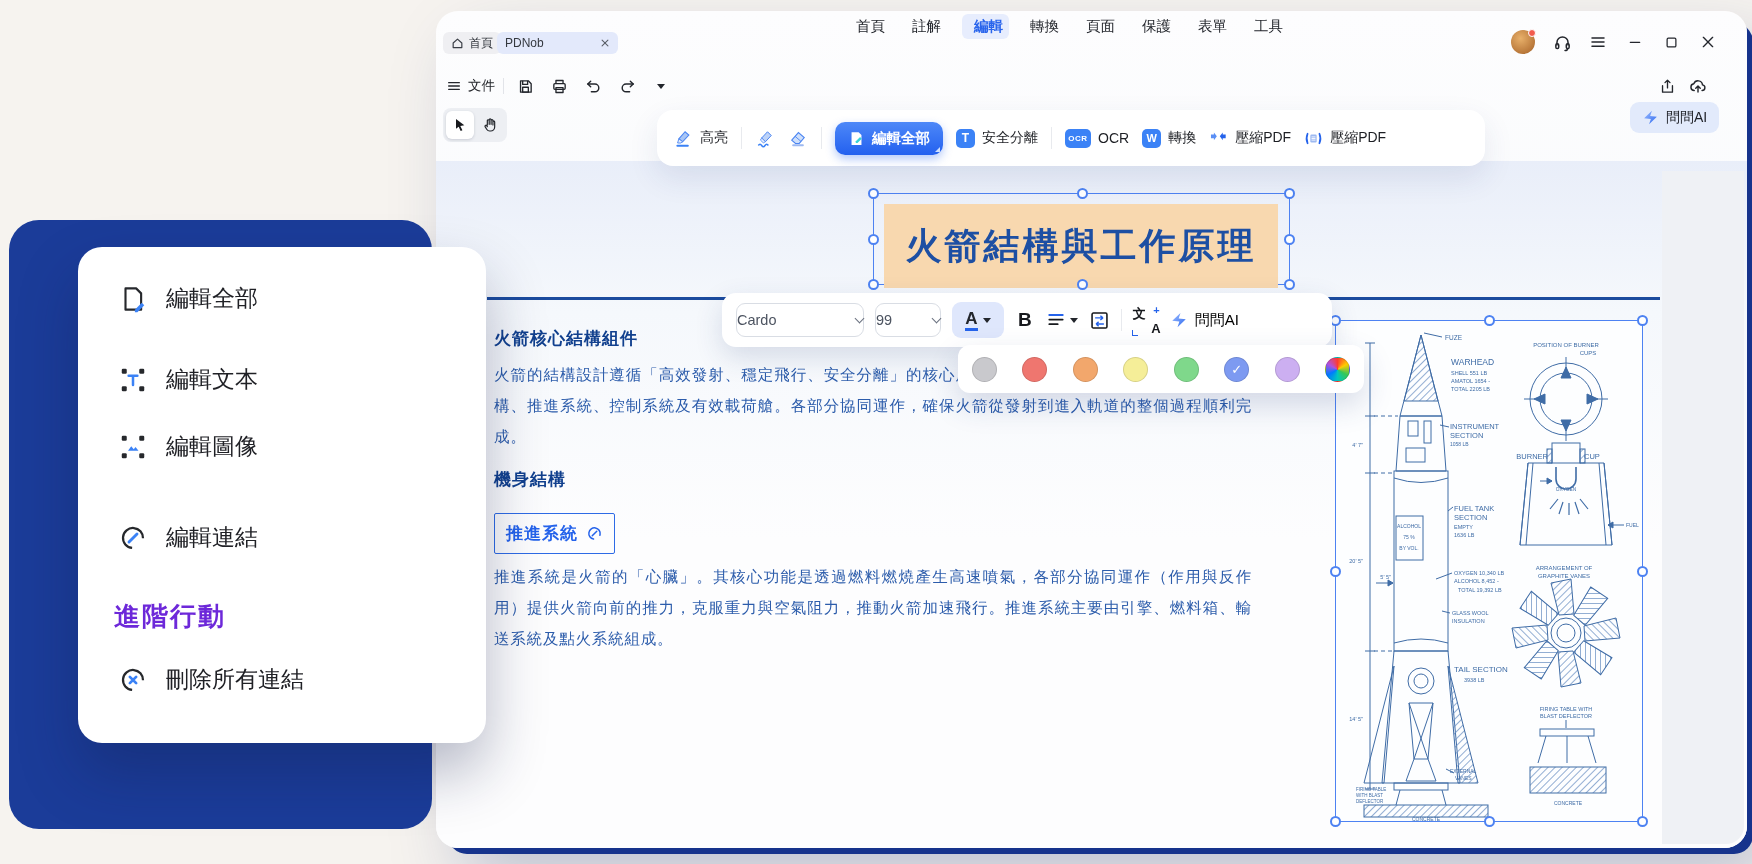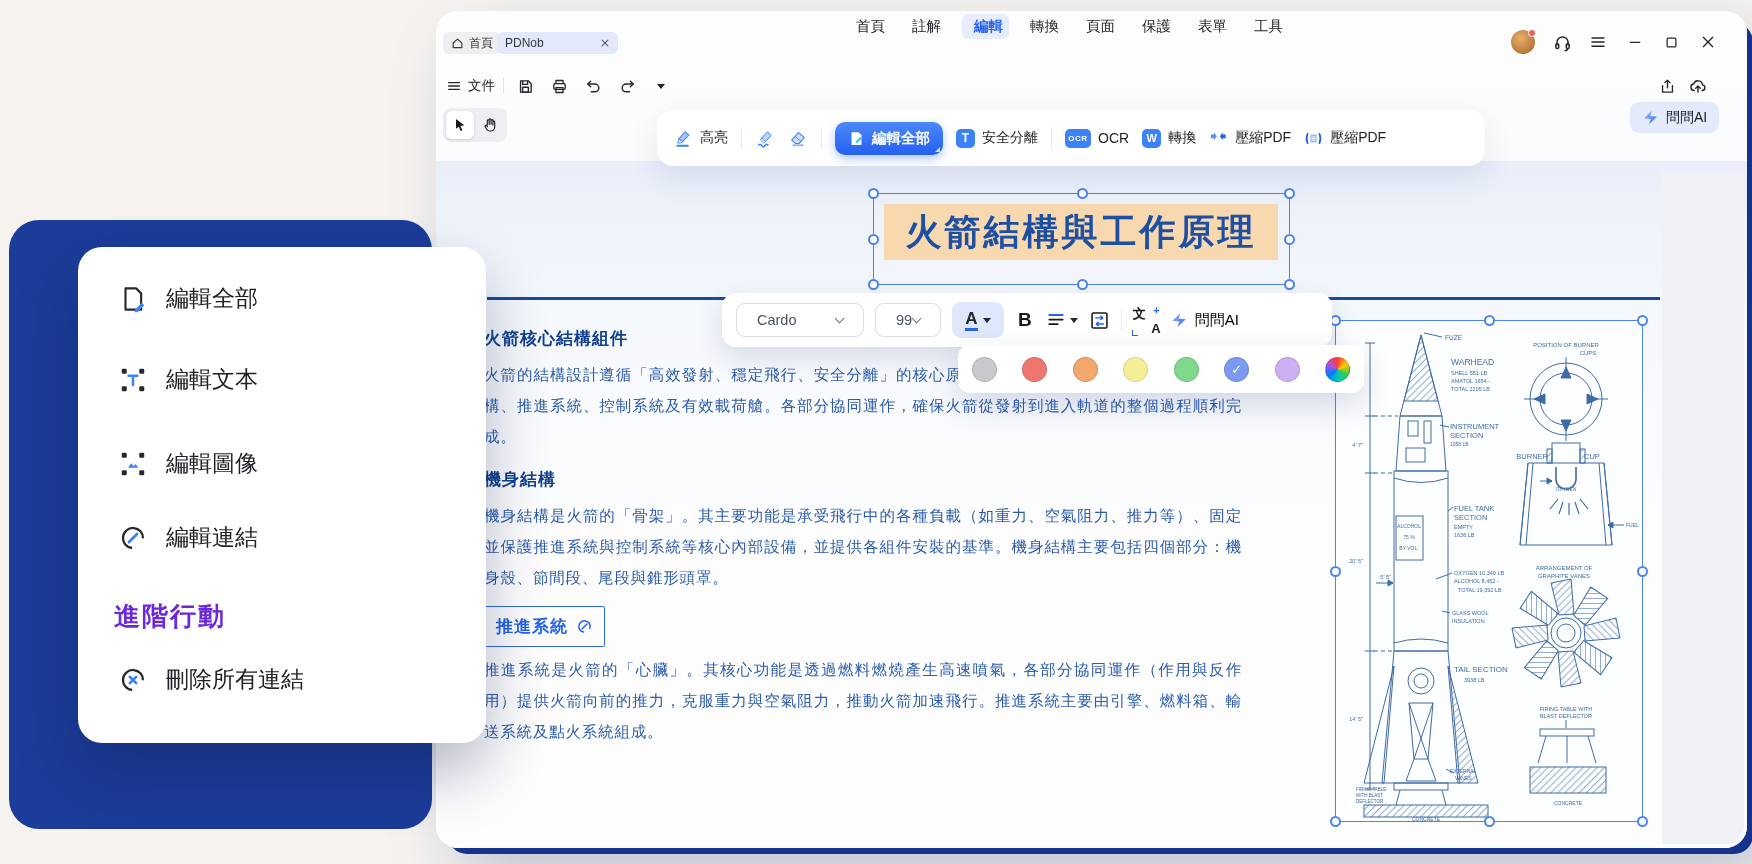--- a/index.html
+++ b/index.html
@@ -44,39 +44,39 @@
   .blue-btn:after{content:"";position:absolute;right:3px;bottom:3px;border-left:5px solid transparent;border-bottom:5px solid #cfe0ff;}
   .badge{width:19px;height:19px;border-radius:5px;background:#3b82f6;color:#fff;display:flex;align-items:center;justify-content:center;font-weight:700;}
   .askai{top:91px;left:1194px;height:31px;padding:0 12px;border-radius:9px;background:#e2eafb;display:flex;align-items:center;gap:7px;
     font-size:14px;color:#1c1e24;cursor:pointer;}
 
   
   .canvas{left:0;top:150px;right:0;bottom:0;border-radius:0 0 22px 22px;
     background:linear-gradient(180deg,#e9eef9 0%,#f5f8fc 22%,#fdfdfe 55%);}
   .canvas-strip{right:3px;top:160px;width:82px;bottom:4px;background:#eff1f5;border-radius:0 0 18px 0;}
   .divider{left:51px;top:286px;width:1173px;height:2.5px;background:#1b4b9e;}
-  .doc-col{left:48px;top:317px;width:758px;color:#2c5cab;font-size:15.5px;line-height:31px;letter-spacing:.8px;text-align:justify;}
+  .doc-col{left:58px;top:317px;width:758px;color:#2c5cab;font-size:15.5px;line-height:31px;letter-spacing:.8px;text-align:justify;}
   .doc-col h3{margin:0 0 9px;font-size:17px;line-height:22px;color:#11408e;letter-spacing:1px;}
   .doc-col p{margin:0;}
   .h-gap{margin-top:17px !important;}
   .link-box{display:inline-flex;align-items:center;gap:8px;margin:13px 0 7px;border:1.5px solid #2e6be6;border-radius:2px;
     padding:4px 11px;color:#2563eb;font-size:17px;font-weight:700;cursor:pointer;letter-spacing:1px;}
 
   .title-sel{left:437px;top:182px;width:417px;height:92px;border:1.6px solid #4d82f2;cursor:move;}
-  .title-box{left:10px;top:10px;width:394px;height:56px;background:#f8d8af;display:flex;align-items:center;justify-content:center;
+  .title-box{left:10px;top:10px;width:394px;height:84px;background:#f8d8af;display:flex;align-items:center;justify-content:center;
     font-size:36px;font-weight:700;color:#1d4fa3;letter-spacing:3px;white-space:nowrap;}
   .handle{position:absolute;width:11px;height:11px;border:2px solid #4d82f2;background:#fff;border-radius:50%;cursor:pointer;}
 
   .img-sel{left:899px;top:309px;width:308px;height:502px;border:1.6px solid #4d82f2;background:#fdfeff;cursor:move;}
 
   
   .fmtbar{left:286px;top:282px;width:610px;height:54px;background:#fff;border-radius:14px;
     box-shadow:0 10px 28px rgba(40,60,120,.16);display:flex;align-items:center;padding:0 14px;gap:11px;}
   .select{border:1px solid #d9dde4;border-radius:9px;height:34px;display:flex;align-items:center;justify-content:space-between;
-    padding:0 20px;color:#4c5360;font-size:14.5px;cursor:pointer;background:#fff;}
+    padding:0 0;color:#4c5360;font-size:14.5px;cursor:pointer;background:#fff;}
   .chev{width:7px;height:7px;border-right:1.7px solid #6b7280;border-bottom:1.7px solid #6b7280;transform:rotate(45deg);margin-top:-3px;}
   .caret{width:0;height:0;border-left:4px solid transparent;border-right:4px solid transparent;border-top:5px solid #23262c;}
   .fontcolor{height:36px;width:52px;border-radius:9px;background:#dfe7fc;display:flex;align-items:center;justify-content:center;gap:5px;cursor:pointer;}
   .A{font-size:17px;font-weight:700;color:#23262c;border-bottom:3px solid #2563eb;line-height:19px;}
   .Bb{font-size:19px;font-weight:700;color:#17191d;cursor:pointer;padding:0 3px;}
   .palette{left:522px;top:334px;width:406px;height:48px;background:#fff;border-radius:12px;
     box-shadow:0 12px 30px rgba(40,60,120,.18);display:flex;align-items:center;justify-content:space-between;padding:0 14px;}
   .sw{width:25px;height:25px;border-radius:50%;border:1px solid rgba(0,0,0,.12);cursor:pointer;display:flex;align-items:center;justify-content:center;color:#fff;font-size:13px;font-weight:700;}
 
   
@@ -203,21 +203,20 @@
     </div>
 
     <div class="abs canvas"></div>
     <div class="abs canvas-strip"></div>
     <div class="abs divider"></div>
 
     <div class="abs doc-col">
       <h3>火箭核心結構組件</h3>
       <p>火箭的結構設計遵循「高效發射、穩定飛行、安全分離」的核心原則，主要由四大核心部分組成：機身結構、推進系統、控制系統及有效載荷艙。各部分協同運作，確保火箭從發射到進入軌道的整個過程順利完成。</p>
       <h3 class="h-gap">機身結構</h3>
-      <p>機身結構是火箭的「骨架」。其主要功能是承受飛行中的各種負載（如重力、空氣阻力、推力等）、固定並保護推進系統與控制系統等核心內部設備，並提供各組件安裝的基準。機身結構主要包括四個部分：機身殼、節間段、尾段與錐形頭罩。</p>
       <div class="link-box">
         <span>推進系統</span>
         <span>
           <svg width="17" height="17" viewBox="0 0 24 24" fill="none" stroke="#2563eb" stroke-width="2.1" stroke-linecap="round">
               <circle cx="12" cy="12" r="8" stroke-dasharray="38 13" transform="rotate(100 12 12)"></circle>
               <path d="M8.8 15.2 L15.2 8.8"></path>
             </svg>
         </span>
       </div>
       <p>推進系統是火箭的「心臟」。其核心功能是透過燃料燃燒產生高速噴氣，各部分協同運作（作用與反作用）提供火箭向前的推力，克服重力與空氣阻力，推動火箭加速飛行。推進系統主要由引擎、燃料箱、輸送系統及點火系統組成。</p>
@@ -557,21 +556,21 @@
             <rect x="3" y="3" width="4" height="4" rx="1"></rect>
             <rect x="17" y="3" width="4" height="4" rx="1"></rect>
             <rect x="3" y="17" width="4" height="4" rx="1"></rect>
             <rect x="17" y="17" width="4" height="4" rx="1"></rect>
           </g>
           <path d="M8.5 8.5 H15.5 M12 8.5 V16" stroke="#3b82f6" stroke-width="2" stroke-linecap="round"></path>
         </svg>
       <span>編輯文本</span>
     </div>
 
-    <div class="prow" style="top:201px">
+    <div class="prow" style="top:184px">
       <svg width="30" height="30" viewBox="0 0 24 24" fill="none">
           <g fill="#26282c">
             <rect x="3" y="3" width="4" height="4" rx="1"></rect>
             <rect x="17" y="3" width="4" height="4" rx="1"></rect>
             <rect x="3" y="17" width="4" height="4" rx="1"></rect>
             <rect x="17" y="17" width="4" height="4" rx="1"></rect>
           </g>
           <path d="M8 15 l2.6 -3.6 2 2.4 1.4 -1.8 2.4 3 Z" fill="#3b82f6"></path>
         </svg>
       <span>編輯圖像</span>

